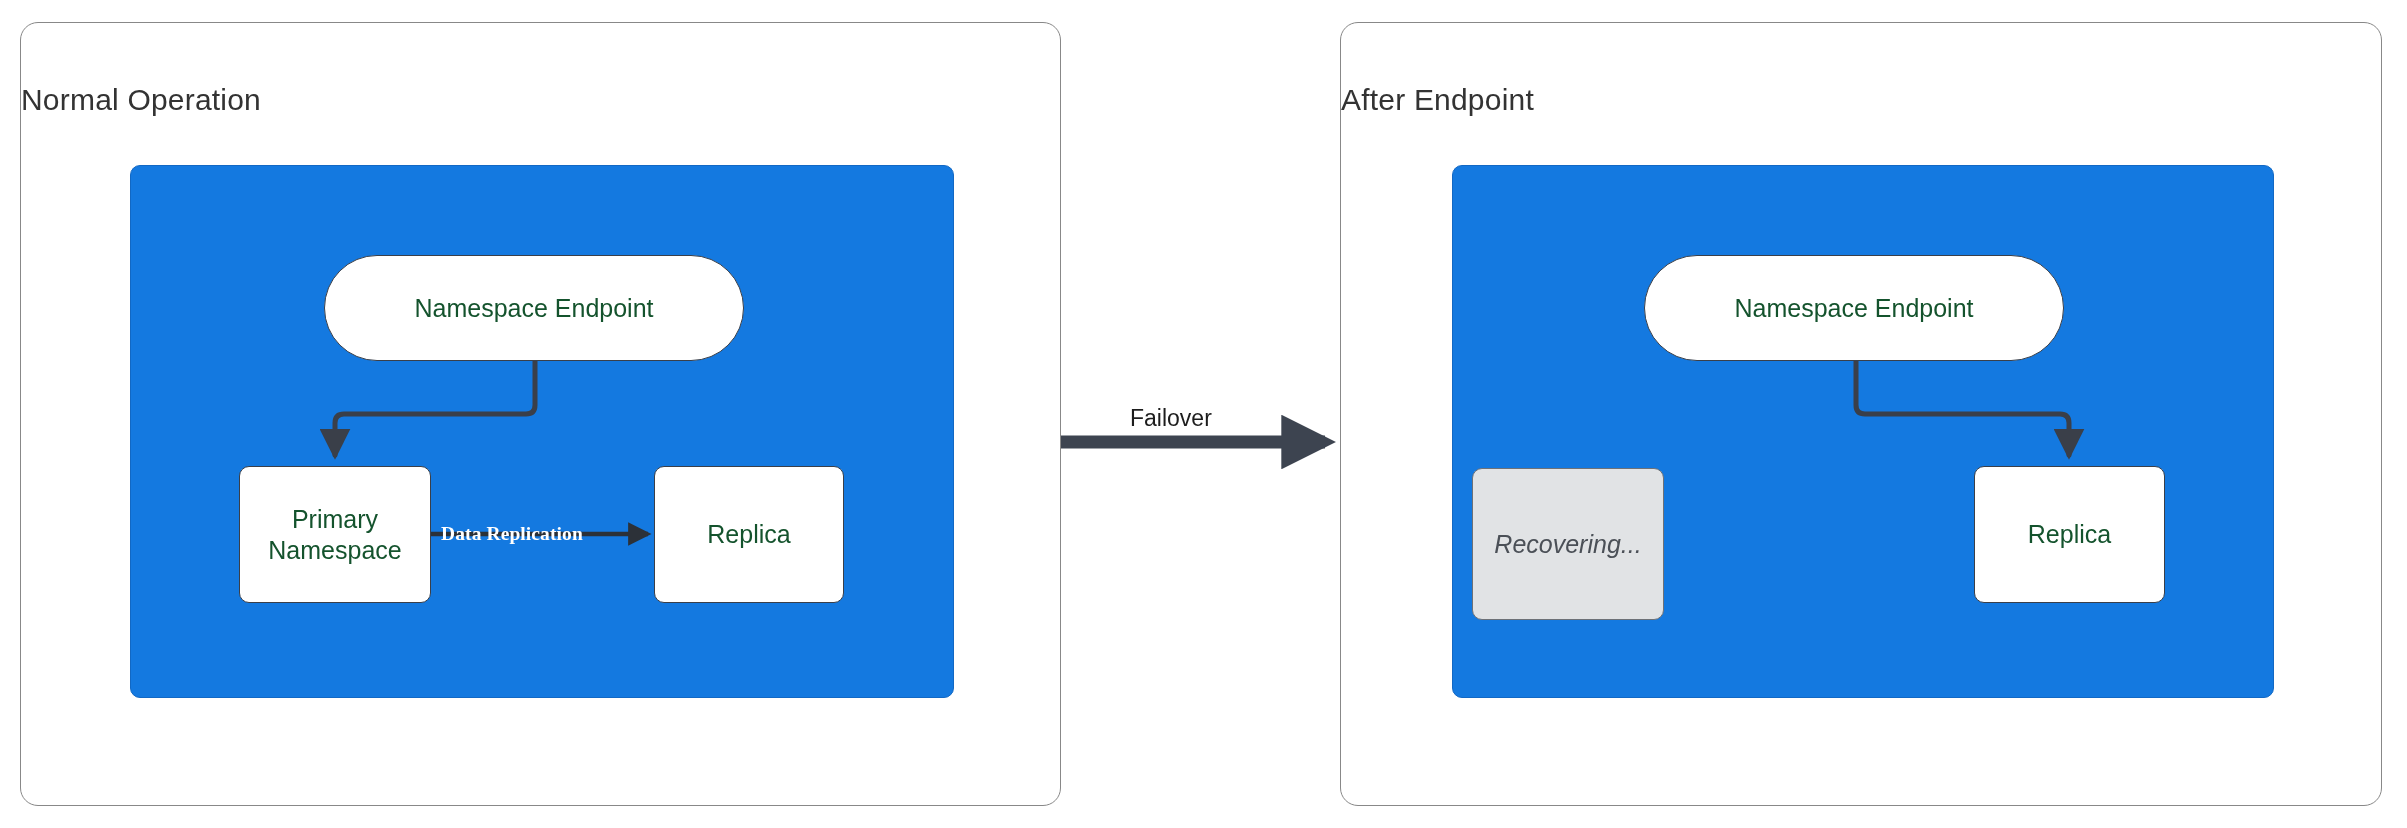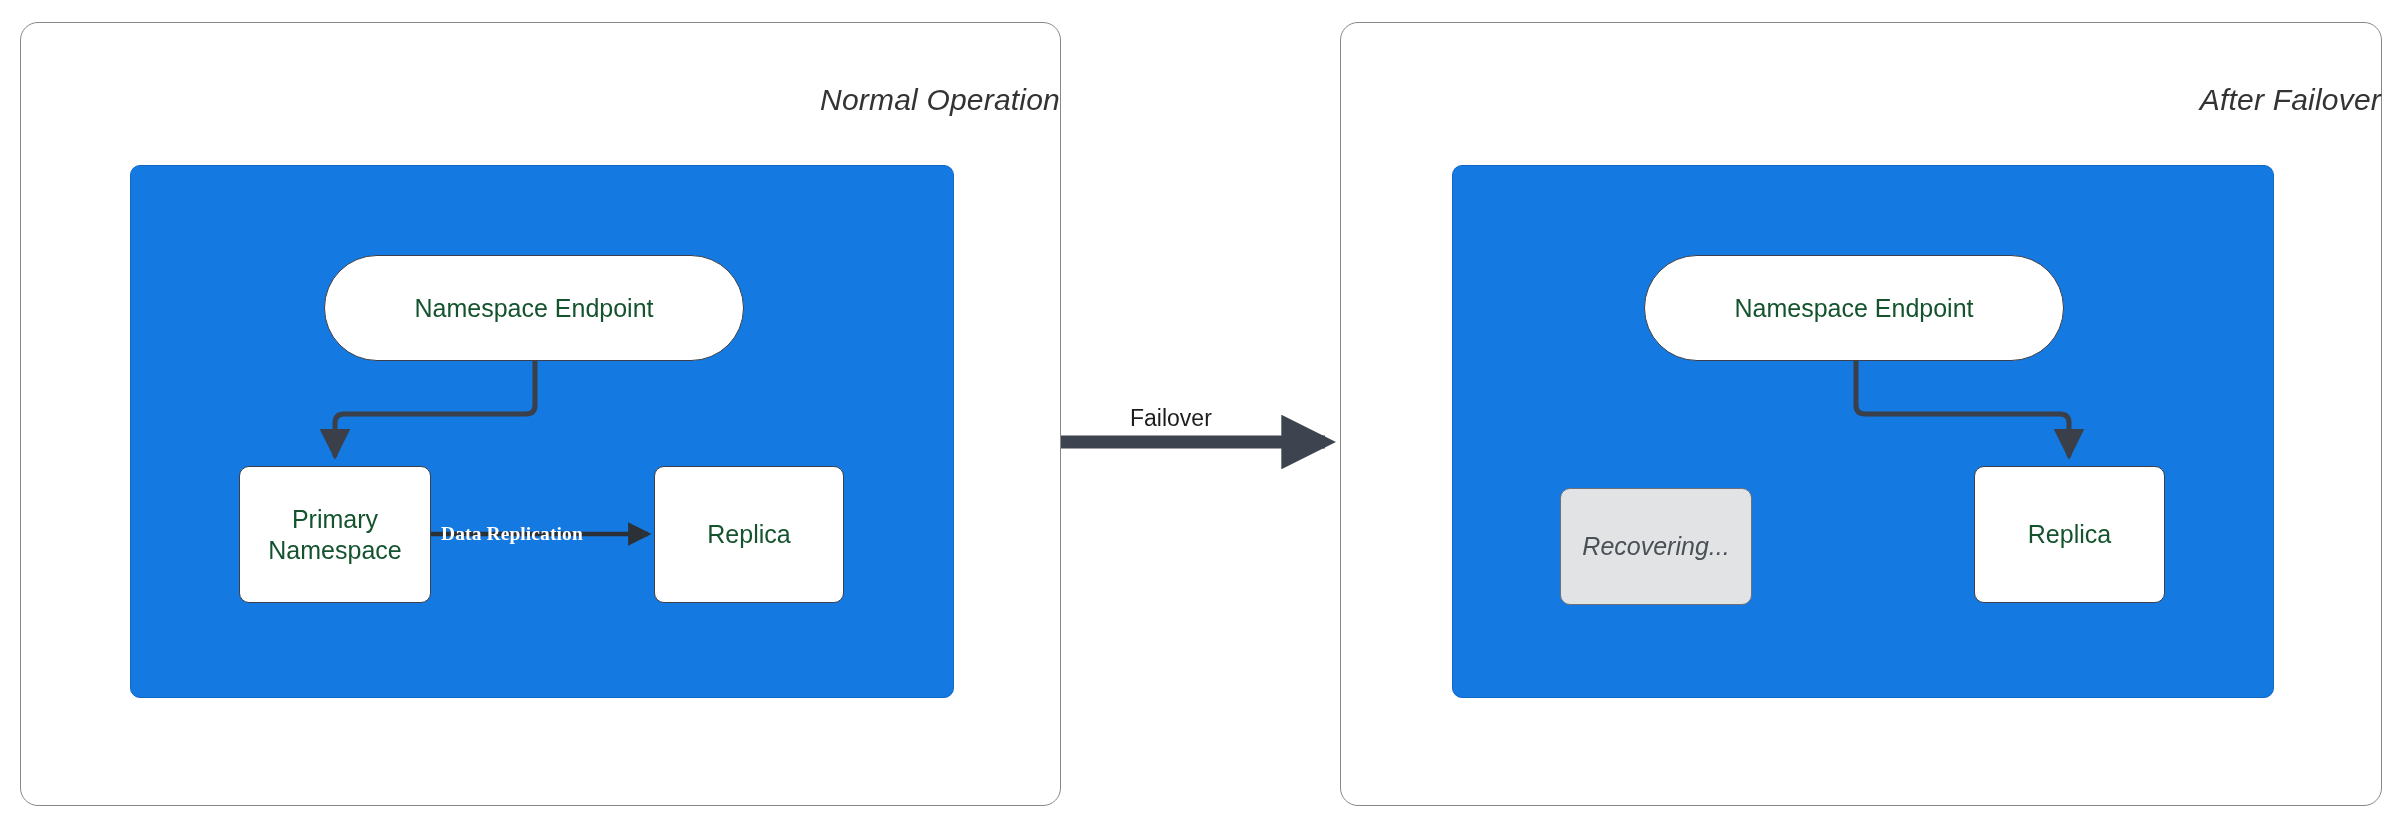--- a/index.html
+++ b/index.html
@@ -30,22 +30,21 @@
     box-sizing: border-box;
   }
   #panel-left  { left: 20px;   top: 22px; width: 1041px; height: 784px; }
   #panel-right { left: 1340px; top: 22px; width: 1042px; height: 784px; }
 
   .panel-title {
     position: absolute;
     top: 60px;
     left: 0;
     width: 100%;
-    text-align: right;
-    font-style: italic;
+    text-align: left;
     font-size: 30px;
     color: #333333;
     letter-spacing: 0.2px;
   }
 
   
   .cluster {
     position: absolute;
     background: #1479e0;
     border: 1.5px solid #1268c4;
@@ -78,21 +77,21 @@
     color: #4b5057;
     font-style: italic;
   }
 
   
   #node-l-endpoint { left: 324px; top: 255px; width: 420px;  height: 106px; }
   #node-l-primary  { left: 239px; top: 466px; width: 192px;  height: 137px; }
   #node-l-replica  { left: 654px; top: 466px; width: 190px;  height: 137px; }
   
   #node-r-endpoint { left: 1644px; top: 255px; width: 420px; height: 106px; }
-  #node-r-recover  { left: 1560px; top: 468px; width: 192px; height: 117px; margin-top: 20px; }
+  #node-r-recover  { left: 1472px; top: 468px; width: 192px; height: 152px; }
   #node-r-replica  { left: 1974px; top: 466px; width: 191px; height: 137px; }
 
   
   #wires {
     position: absolute;
     left: 0; top: 0;
     width: 2407px;
     height: 828px;
     pointer-events: none;
     z-index: 3;
@@ -142,21 +141,21 @@
     </span>
   </div>
 
   <div class="node rect" id="node-l-replica">
     <span>Replica</span>
   </div>
 
   <div class="edge-label" id="label-data-replication">Data Replication</div>
 
   <div class="panel" id="panel-right">
-    <div class="panel-title">After Failover</div>
+    <div class="panel-title">After Endpoint</div>
   </div>
 
   <div class="cluster" id="cluster-right"></div>
 
   <div class="node pill" id="node-r-endpoint">
     <span>Namespace Endpoint</span>
   </div>
 
   <div class="node rect dim" id="node-r-recover">
     <span>Recovering...</span>

